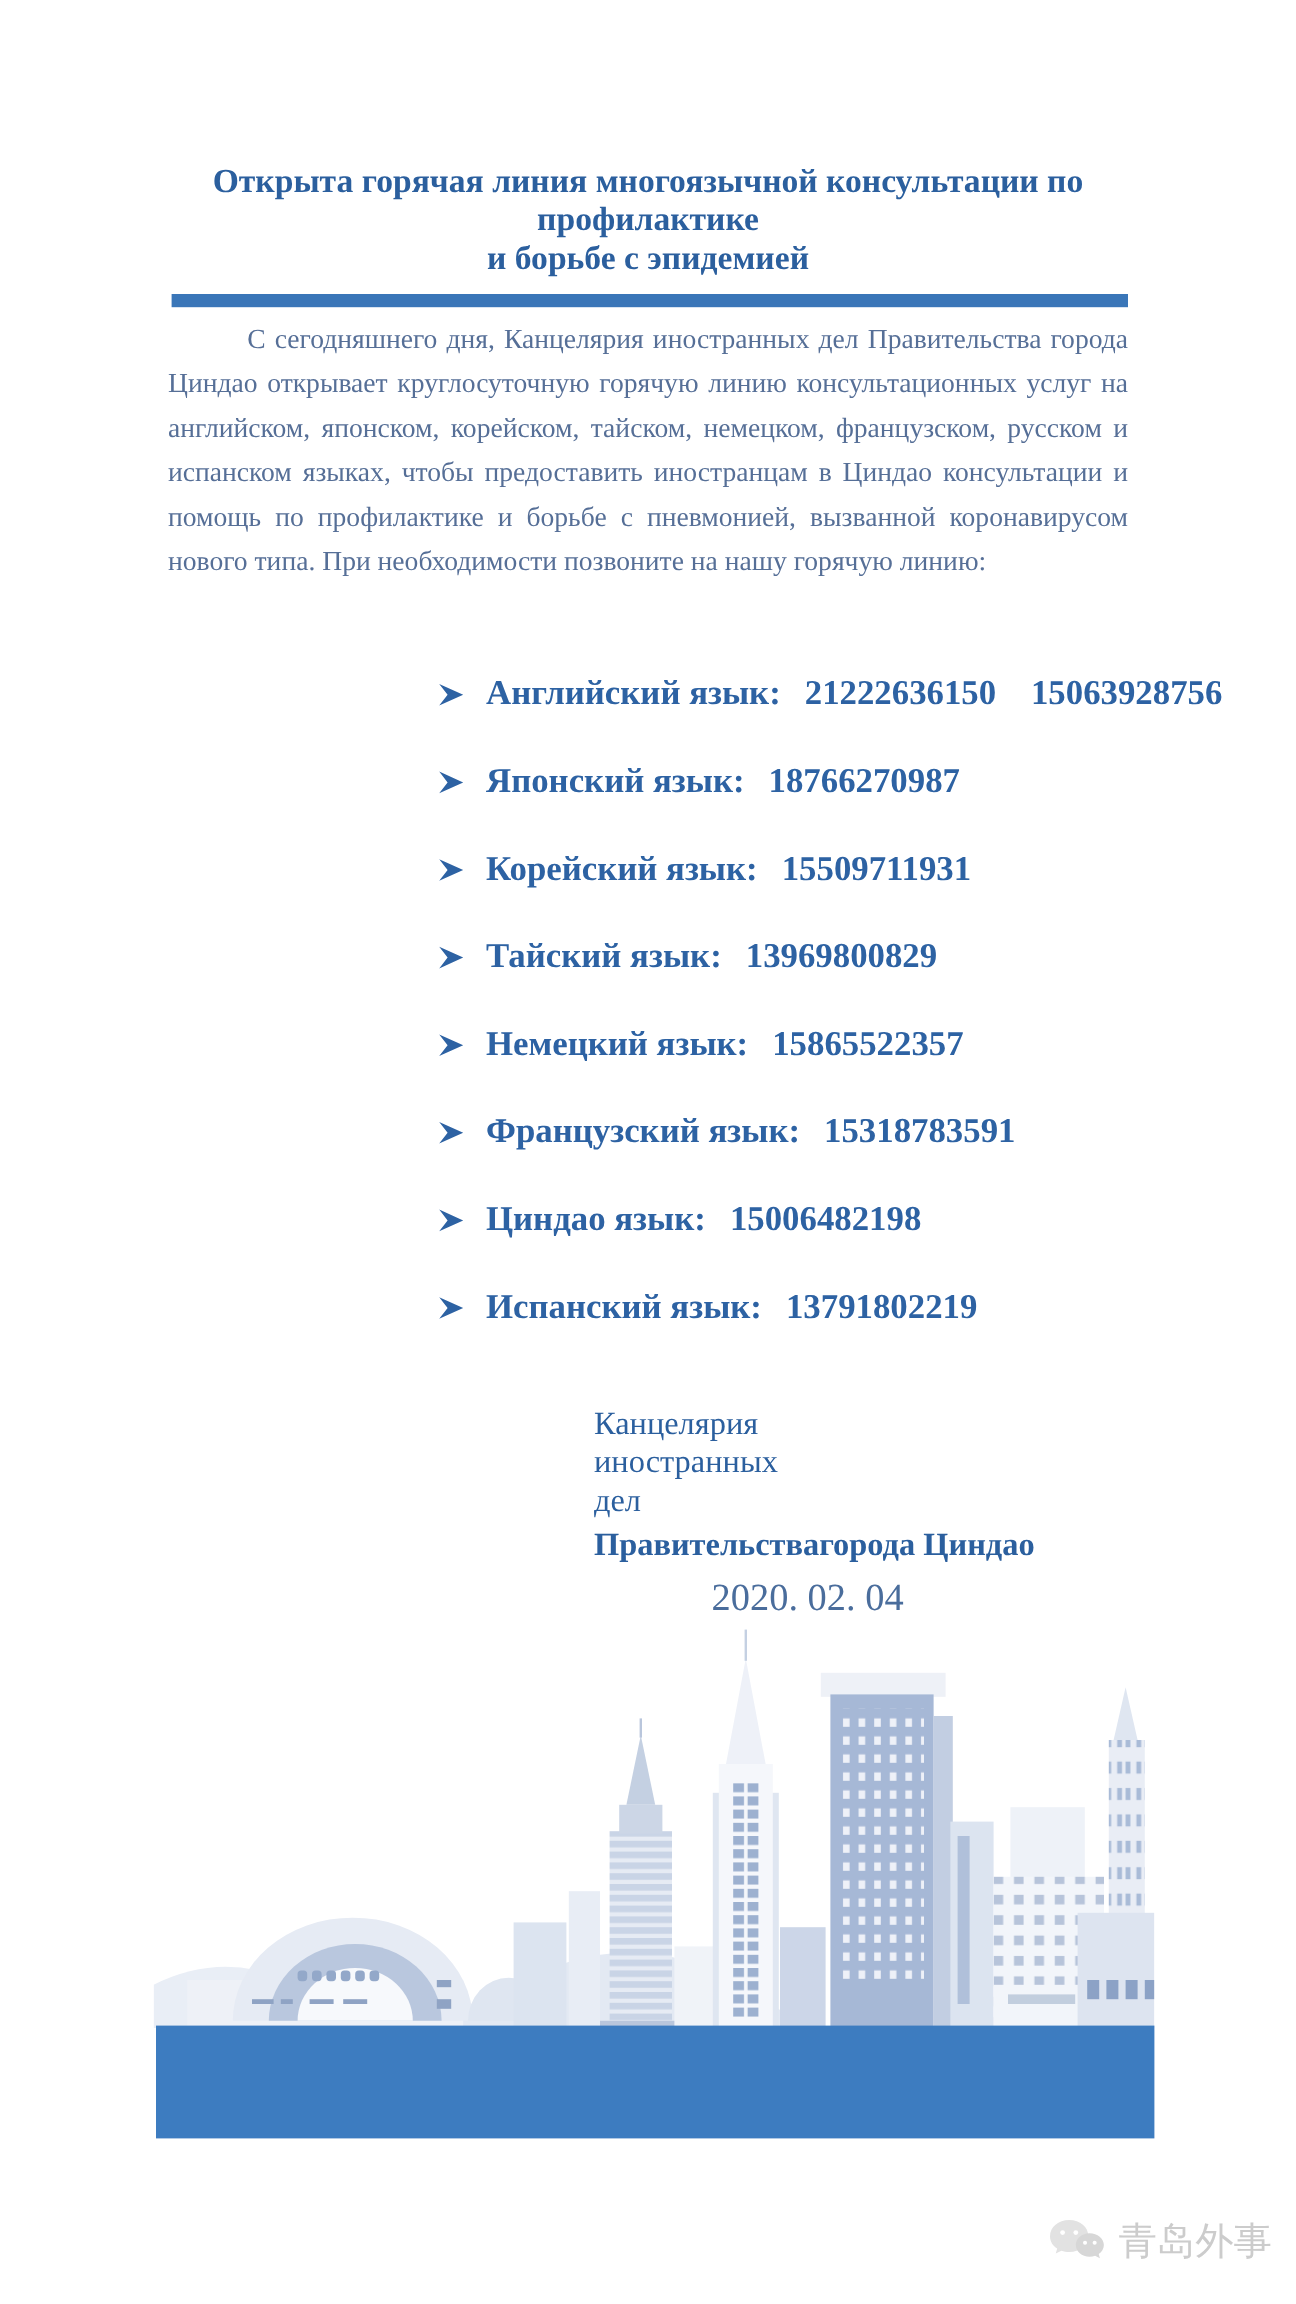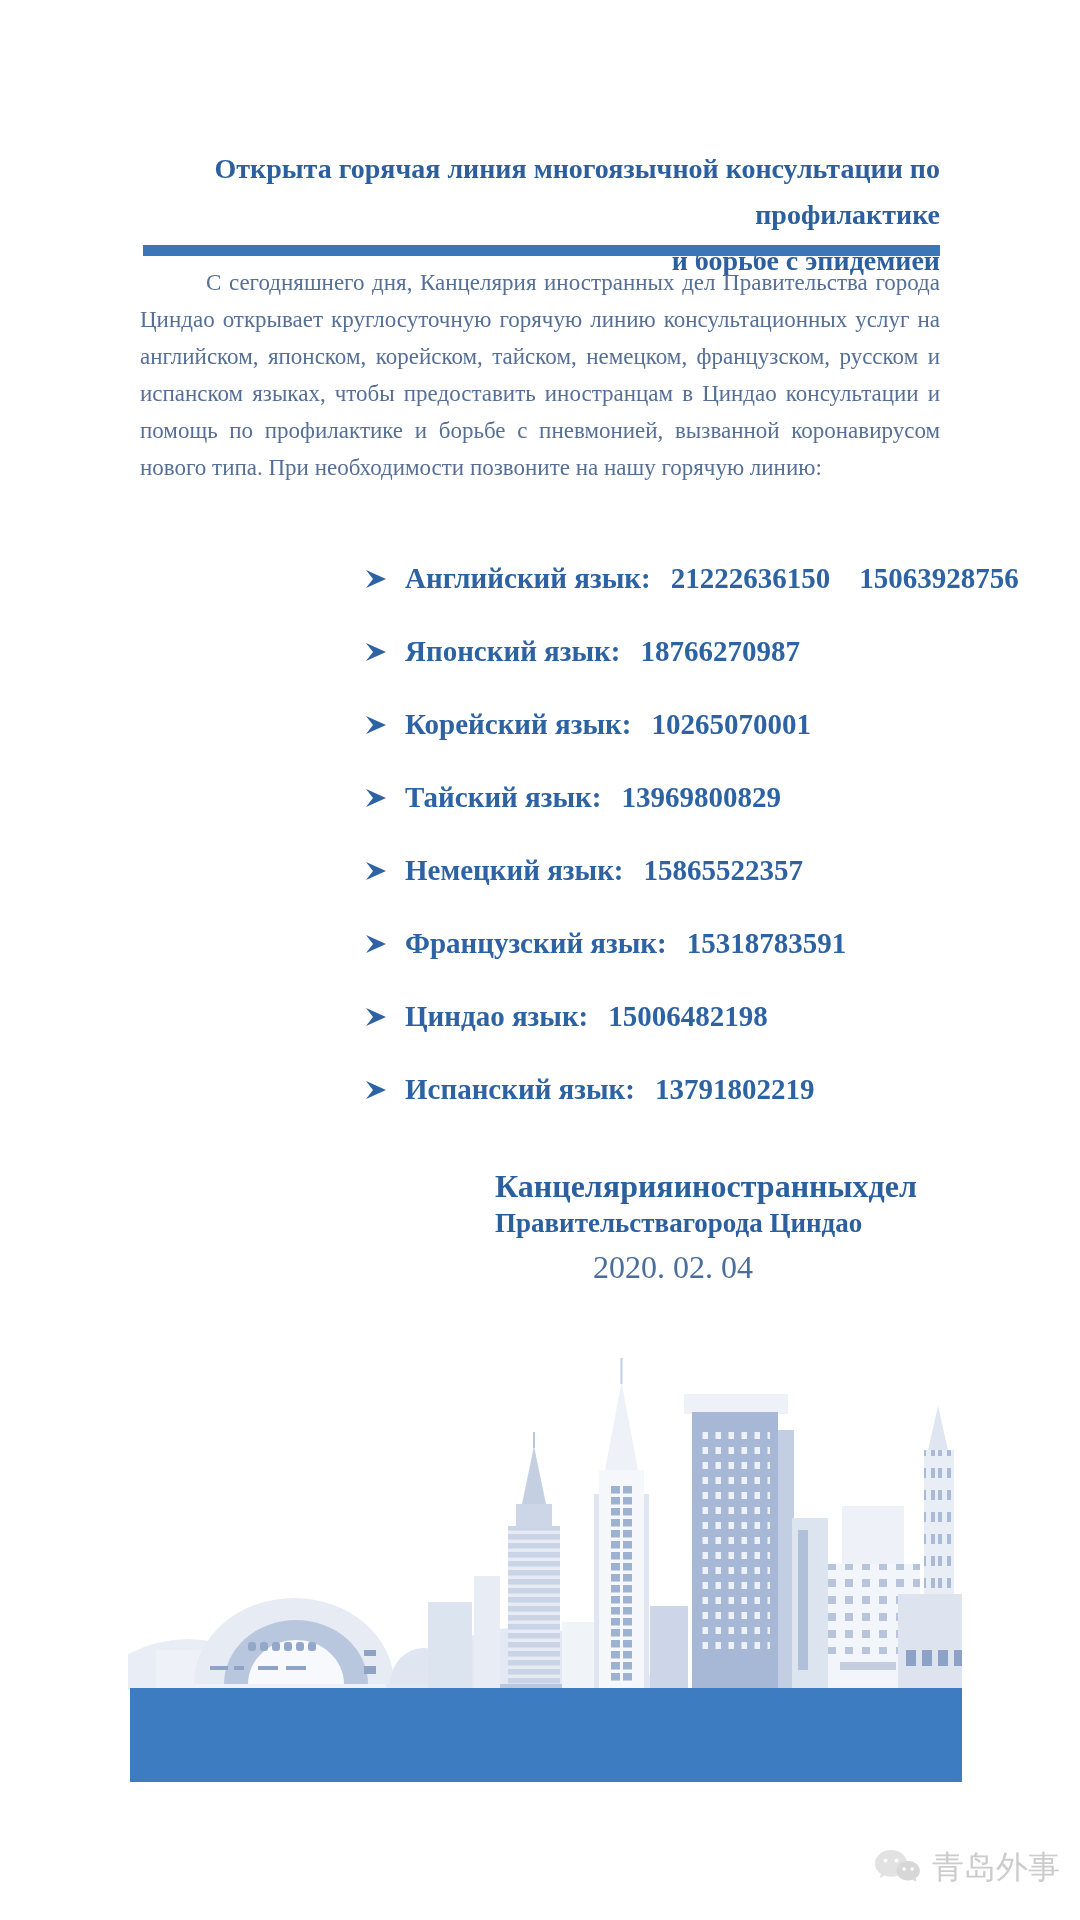--- a/index.html
+++ b/index.html
@@ -1,37 +1,37 @@
 <!DOCTYPE html>
 <html><head>
 <meta charset="utf-8">
 <style>
   html,body{margin:0;padding:0;background:#ffffff;}
   .page{
     position:relative;width:1080px;height:1920px;background:#ffffff;
     font-family:"Liberation Serif", serif;overflow:hidden;
   }
   .title{
-    position:absolute;left:140px;top:146px;width:800px;text-align:right;
-    color:#2b5f9e;font-weight:bold;font-size:28px;line-height:46px;
+    position:absolute;left:140px;top:136px;width:800px;text-align:center;
+    color:#2b5f9e;font-weight:bold;font-size:28px;line-height:32px;
   }
   .divider{
     position:absolute;left:143px;top:245px;width:797px;height:11px;background:#3a76b8;
   }
   .paragraph{
     position:absolute;left:140px;top:264px;width:800px;
     color:#566f97;font-size:23px;line-height:37px;text-align:justify;text-indent:66px;
   }
   .hotlines{position:absolute;left:363px;top:542px;}
   .hotline{display:flex;align-items:center;height:73px;}
   .hotline .bullet{width:26px;height:26px;margin-right:16px;flex:0 0 auto;}
   .hotline-label{font-weight:bold;color:#2d62a3;font-size:29px;}
   .hotline-numbers{font-weight:bold;color:#2d62a3;font-size:29px;margin-left:20px;white-space:pre;}
   .signature{position:absolute;left:495px;top:1170px;width:356px;color:#2b5f9e;}
-  .sig-line1{display:flex;justify-content:space-between;font-weight:bold;font-size:32px;line-height:32px;}
+  .sig-line1{display:flex;justify-content:space-between;font-weight:normal;font-size:27px;line-height:32px;flex-direction:column;}
   .sig-line2{font-weight:bold;font-size:27px;line-height:32px;margin-top:5px;white-space:nowrap;}
   .sig-date{text-align:center;font-size:32px;margin-top:10px;color:#4a6d9c;}
   .skyline{position:absolute;left:128px;top:1354px;width:834px;height:336px;}
   .bottom-bar{position:absolute;left:130px;top:1688px;width:832px;height:94px;background:#3d7cc0;}
   .watermark{
     position:absolute;left:872px;top:1846px;display:flex;align-items:center;gap:10px;
     color:#cccccc;font-size:32px;font-family:Liberation Sans, sans-serif;white-space:nowrap;
   }
 </style>
 </head>
@@ -61,21 +61,21 @@
           <path d="M3 4 L23 13 L3 22 L10 13 Z" fill="#2d62a3"></path>
         </svg>
       <span class="hotline-label">Японский язык:</span>
       <span class="hotline-numbers">18766270987</span>
     </div>
     <div class="hotline">
       <svg class="bullet" viewBox="0 0 26 26">
           <path d="M3 4 L23 13 L3 22 L10 13 Z" fill="#2d62a3"></path>
         </svg>
       <span class="hotline-label">Корейский язык:</span>
-      <span class="hotline-numbers">10265070001</span>
+      <span class="hotline-numbers">15509711931</span>
     </div>
     <div class="hotline">
       <svg class="bullet" viewBox="0 0 26 26">
           <path d="M3 4 L23 13 L3 22 L10 13 Z" fill="#2d62a3"></path>
         </svg>
       <span class="hotline-label">Тайский язык:</span>
       <span class="hotline-numbers">13969800829</span>
     </div>
     <div class="hotline">
       <svg class="bullet" viewBox="0 0 26 26">

